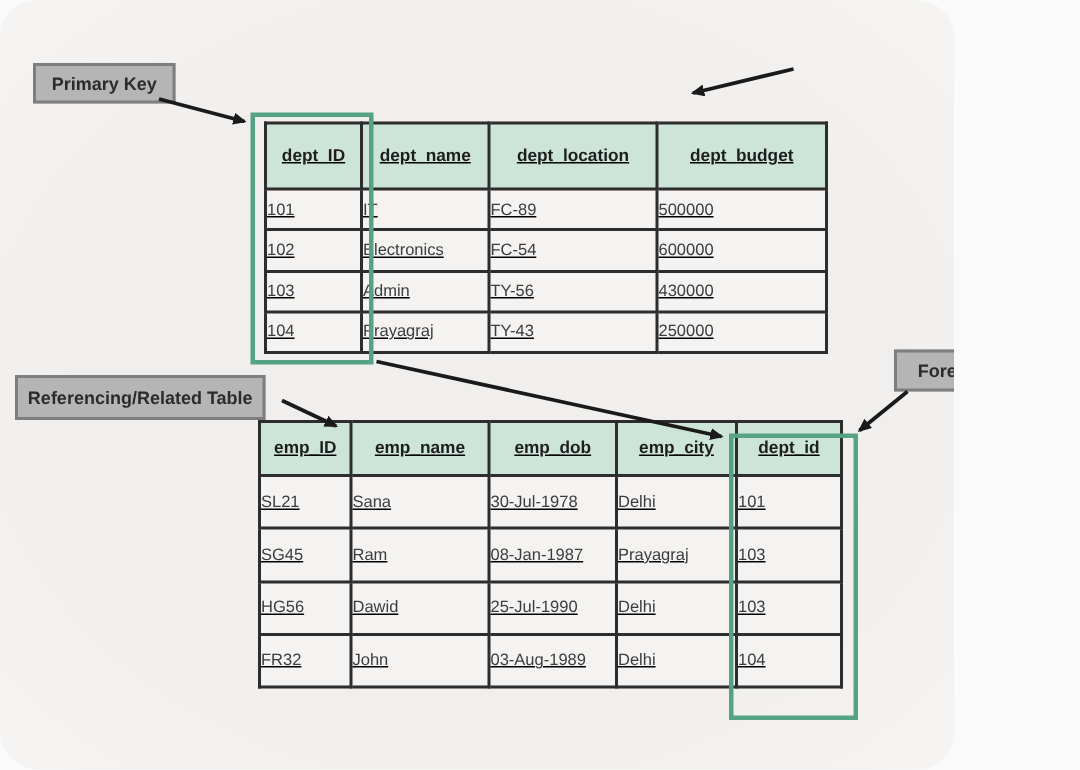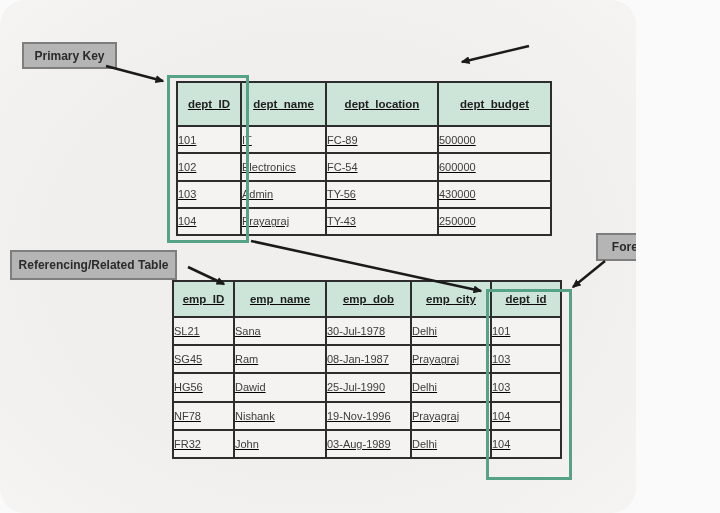--- a/index.html
+++ b/index.html
@@ -150,27 +150,20 @@
           <td>103</td>
         </tr>
         <tr>
           <td>HG56</td>
           <td>Dawid</td>
           <td>25-Jul-1990</td>
           <td>Delhi</td>
           <td>103</td>
         </tr>
         <tr>
-          <td>NF78</td>
-          <td>Nishank</td>
-          <td>19-Nov-1996</td>
-          <td>Prayagraj</td>
-          <td>104</td>
-        </tr>
-        <tr>
           <td>FR32</td>
           <td>John</td>
           <td>03-Aug-1989</td>
           <td>Delhi</td>
           <td>104</td>
         </tr>
       </tbody>
   </table>
 
   <div class="key-highlight" id="highlight-primary-key"></div>

